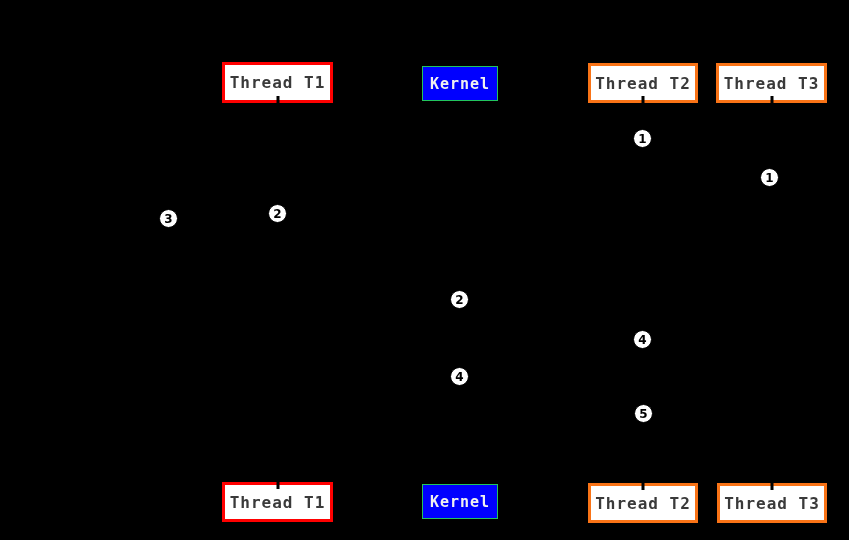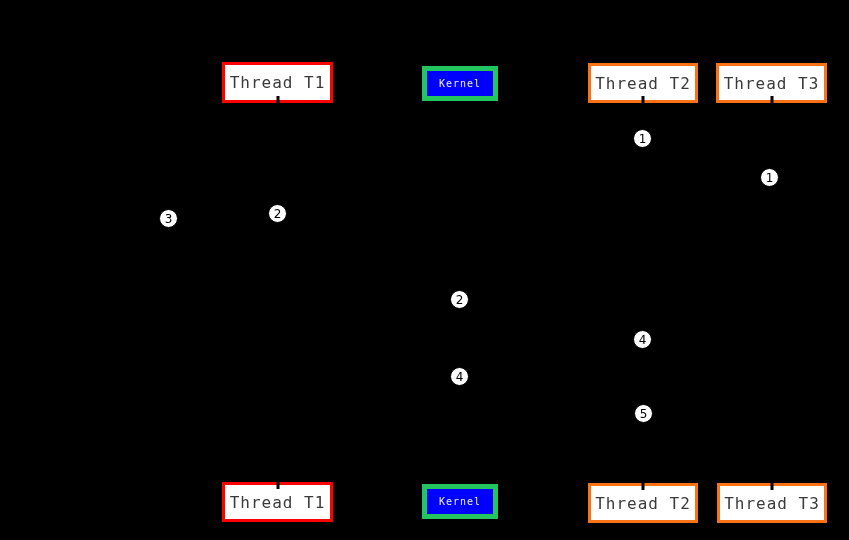--- a/index.html
+++ b/index.html
@@ -7,20 +7,21 @@
     padding: 0;
     background: #000000;
   }
   .stage {
     position: relative;
     width: 849px;
     height: 540px;
     background: #000000;
     overflow: hidden;
     font-family: "DejaVu Sans Mono", "Liberation Mono", monospace;
+    font-weight: bold;
   }
   .box {
     position: absolute;
     box-sizing: border-box;
     display: flex;
     align-items: center;
     justify-content: center;
     font-size: 16px;
     letter-spacing: 1px;
     white-space: nowrap;
@@ -30,23 +31,23 @@
     border: 3px solid #ff0000;
     color: #3a3a3a;
   }
   .blue-outline {
     background: #ffffff;
     border: 3px solid #f97316;
     color: #3a3a3a;
   }
   .blue-fill {
     background: #0000ff;
-    border: 5px solid #22c55e;
+    border: 1px solid #22c55e;
     color: #f0f0f0;
-    font-size: 10px;
+    font-size: 15px;
   }
   
   .notch-b::after,
   .notch-t::after {
     content: "";
     position: absolute;
     left: 50%;
     transform: translateX(-50%);
     width: 3px;
     height: 7px;

